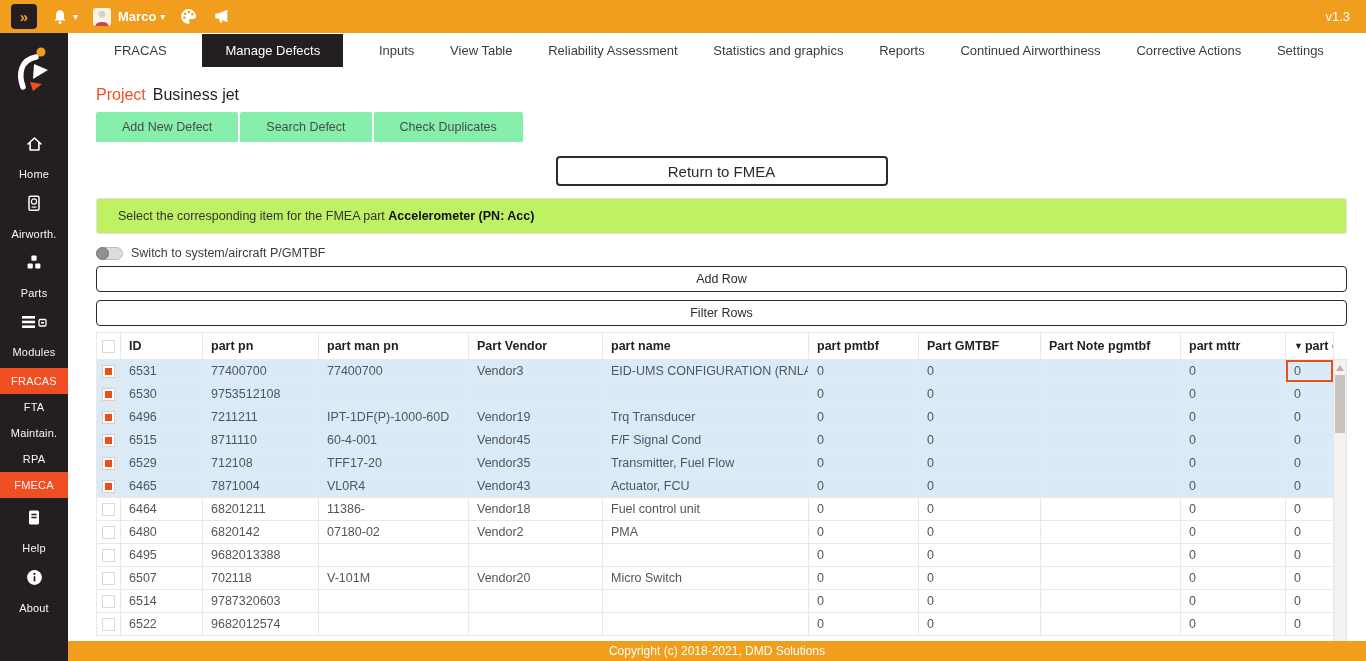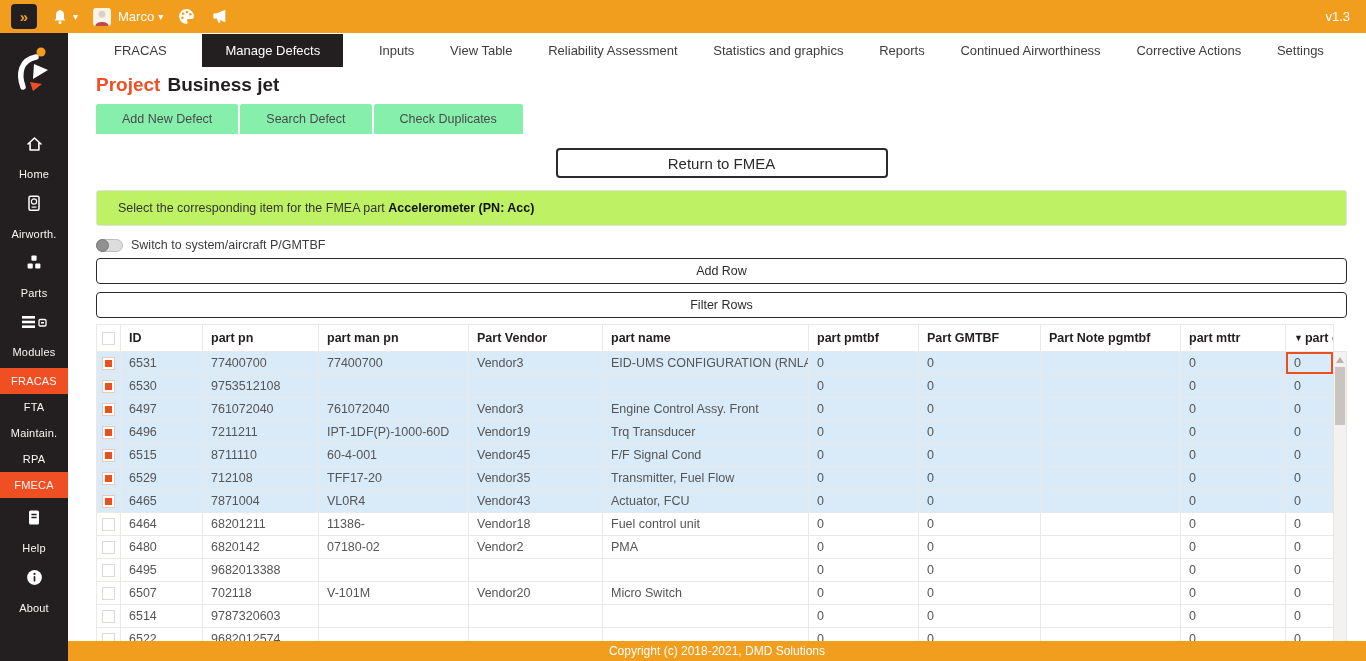--- a/index.html
+++ b/index.html
@@ -8,21 +8,21 @@
 
   
   .topbar { position:absolute; top:0; left:0; width:1366px; height:33px; background:#F19E1F;
             display:flex; align-items:center; z-index:40; }
   .collapse-btn { width:26px; height:25px; margin-left:11px; background:#231F20; border-radius:4px;
                   border:none; color:#F19E1F; font-weight:bold; font-size:15px; line-height:1;
                   display:flex; align-items:center; justify-content:center; cursor:pointer; }
   .tb-ico { margin-left:14px; display:flex; align-items:center; cursor:pointer; }
   .caret { color:#fff; font-size:10px; margin-left:4px; }
   .tb-user { display:flex; align-items:center; margin-left:14px; cursor:pointer; }
-  .tb-user .uname { color:#fff; font-size:13px; margin-left:6px; }
+  .tb-user .uname { color:#fff; font-size:13px; margin-left:6px;font-weight:bold; }
   .tb-version { margin-left:auto; margin-right:16px; color:#fff; font-size:13px; }
 
   
   .sidebar { position:absolute; top:33px; left:0; width:68px; height:628px; background:#231F20;
              z-index:35; display:flex; flex-direction:column; align-items:center; }
   .logo { margin:10px 0 36px; }
   .side-item { width:68px; display:flex; flex-direction:column; align-items:center; gap:15px;
                padding:4px 0; margin-bottom:6px; cursor:pointer; }
   .side-item .lbl { font-size:11px; color:#FBF6F3; letter-spacing:.2px; }
   .side-item.textonly { padding:7px 0; margin-bottom:0; }
@@ -32,21 +32,21 @@
   .navbar { position:absolute; top:33px; left:68px; width:1298px; height:35px; background:#fff;
             display:flex; align-items:center; justify-content:space-between;
             padding:0 42px 0 46px; z-index:20; }
   .nav-tab { background:none; border:none; font-family:inherit; font-size:13px; color:#3C3C3C;
              cursor:pointer; white-space:nowrap; }
   .nav-tab.active { background:#231F20; color:#fff; padding:9px 23px; border-radius:0; }
 
   
   .content { position:absolute; top:68px; left:68px; width:1298px; height:573px; background:#fff;
              padding:0 19px 0 28px; overflow:hidden; }
-  .page-title { margin-top:6px; font-size:19px; font-weight:bold; color:#231F20; }
+  .page-title { margin-top:18px; font-size:16px; font-weight:normal; color:#231F20; }
   .page-title .prefix { color:#F04E23; margin-right:7px; }
 
   .subtabs { display:flex; gap:2px; margin-top:8px; }
   .subtab { background:#86efac; border:none; font-family:inherit; font-size:12.5px; color:#4A4A4A;
             padding:8px 26px; border-radius:2px 2px 0 0; cursor:pointer; white-space:nowrap; }
   .subtab.active { background:#fff; }
 
   .return-btn { display:block; margin:14px auto 0; width:332px; height:30px; background:#fff;
                 border:2px solid #2B2B2B; border-radius:4px; font-family:inherit; font-size:15px;
                 color:#2B2B2B; cursor:pointer; }
@@ -328,35 +328,20 @@
             <td></td>
             <td></td>
             <td></td>
             <td>0</td>
             <td>0</td>
             <td></td>
             <td>0</td>
             <td>0</td>
           </tr>
 
-          <tr class="checked">
-            <td class="c-check">
-              <span class="cb"></span>
-            </td>
-            <td>6497</td>
-            <td>761072040</td>
-            <td>761072040</td>
-            <td>Vendor3</td>
-            <td>Engine Control Assy. Front</td>
-            <td>0</td>
-            <td>0</td>
-            <td></td>
-            <td>0</td>
-            <td>0</td>
-          </tr>
 
           <tr class="checked">
             <td class="c-check">
               <span class="cb"></span>
             </td>
             <td>6496</td>
             <td>7211211</td>
             <td>IPT-1DF(P)-1000-60D</td>
             <td>Vendor19</td>
             <td>Trq Transducer</td>

